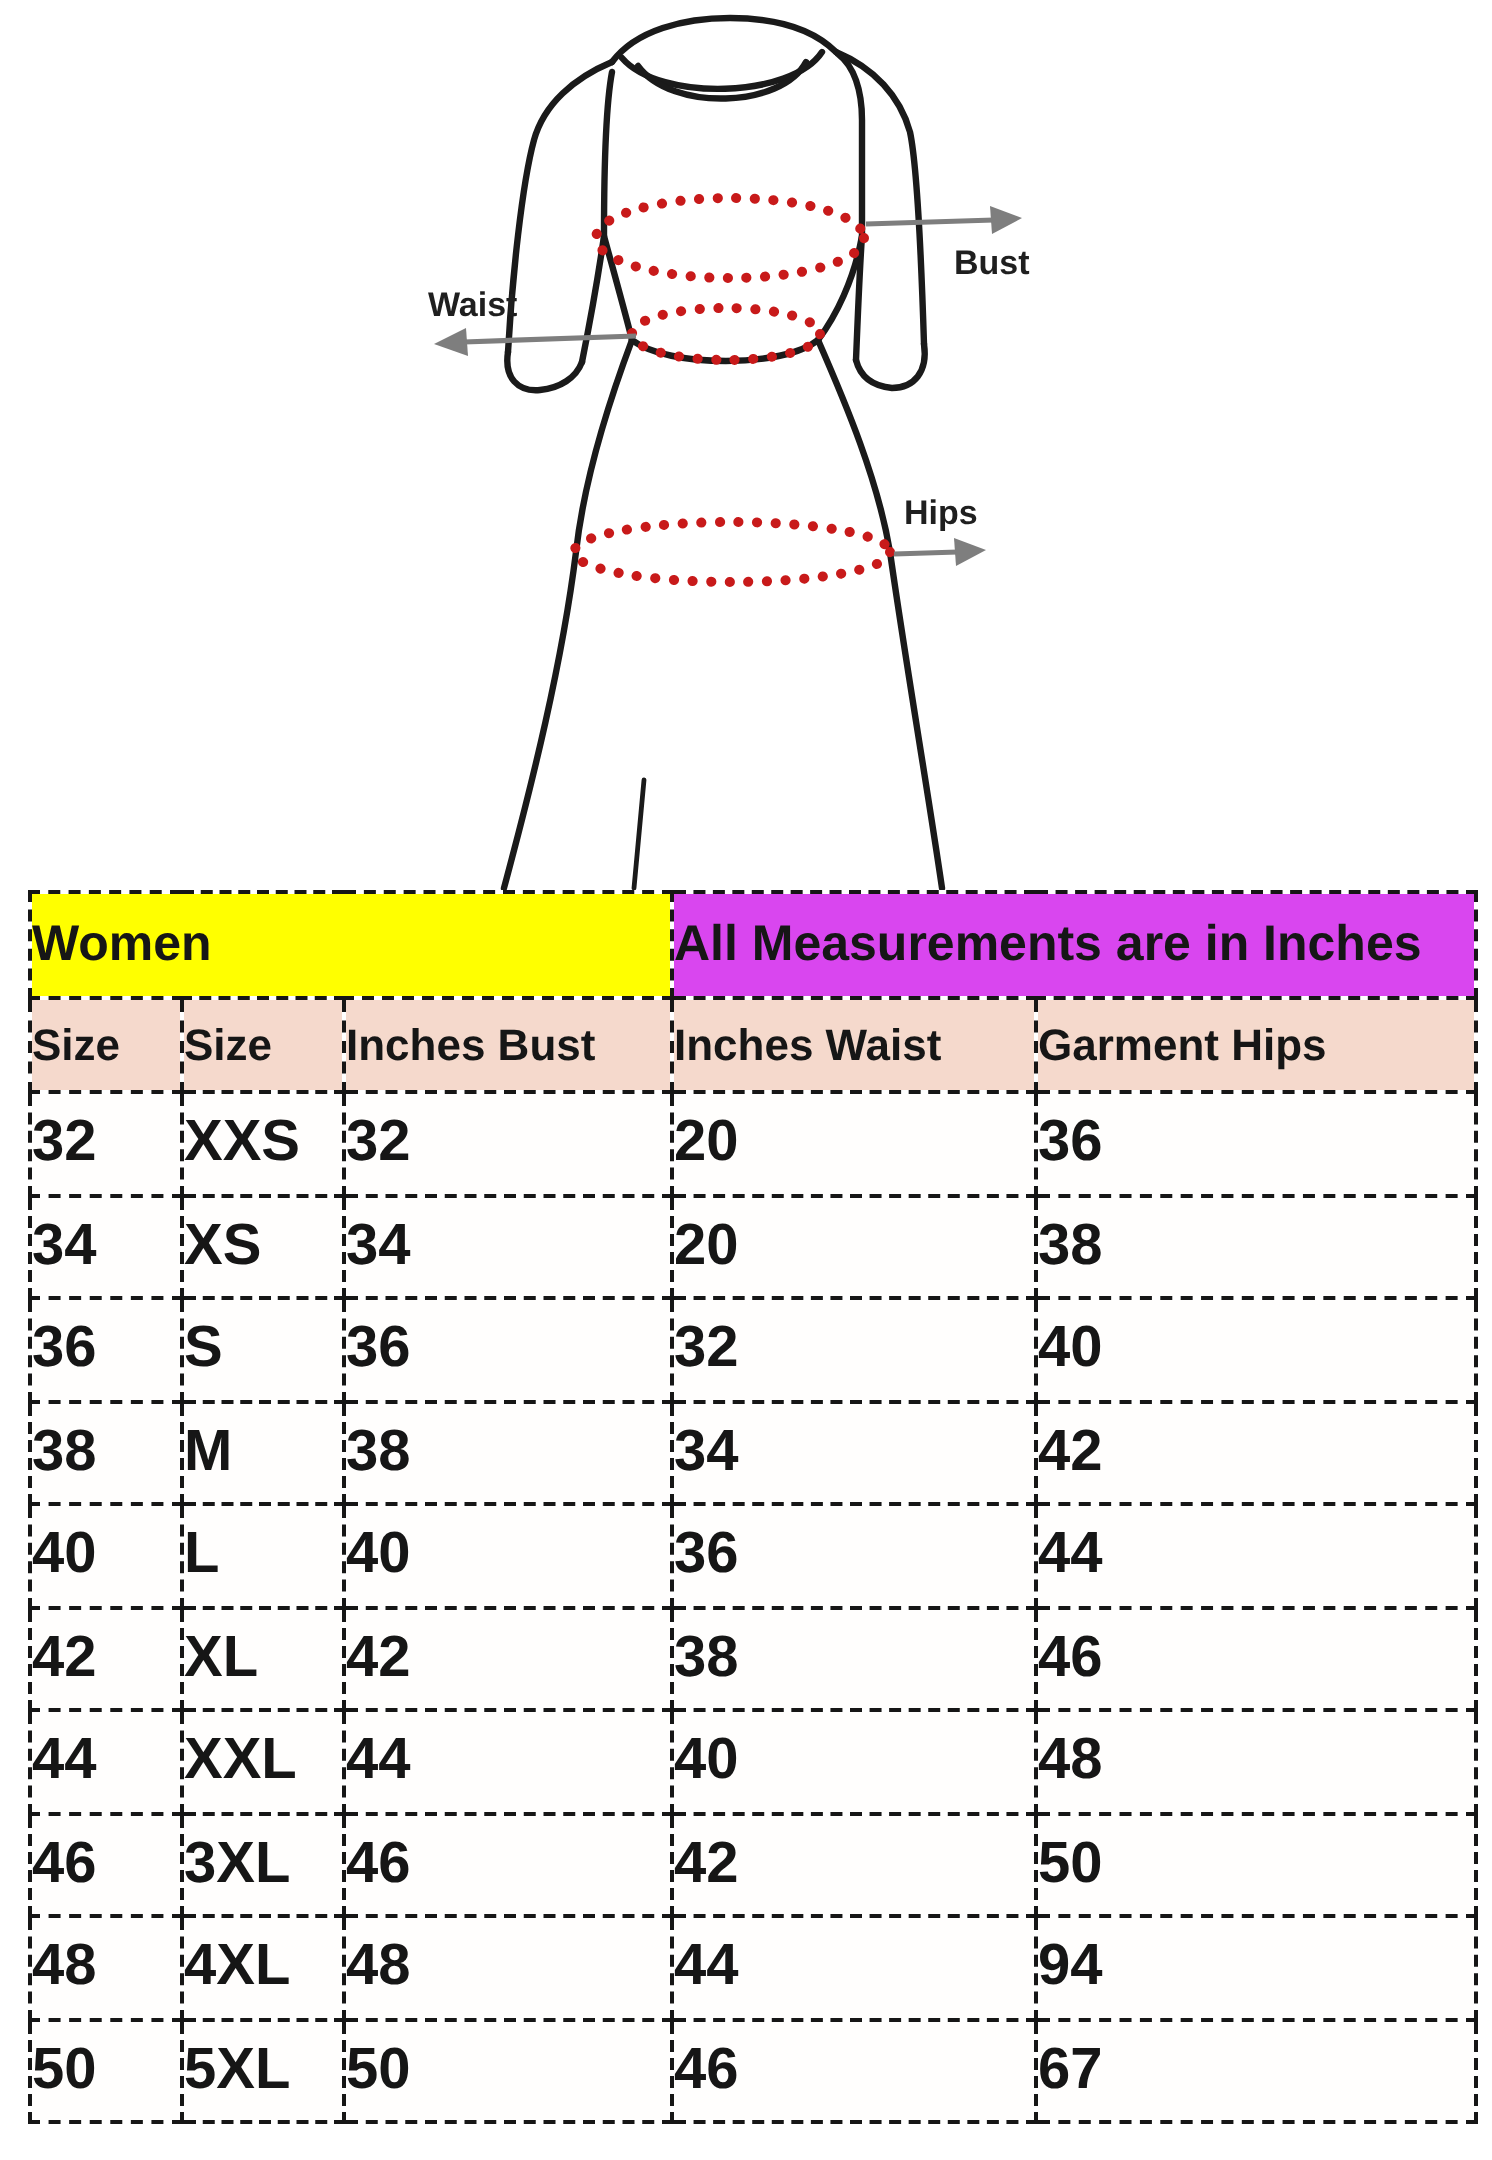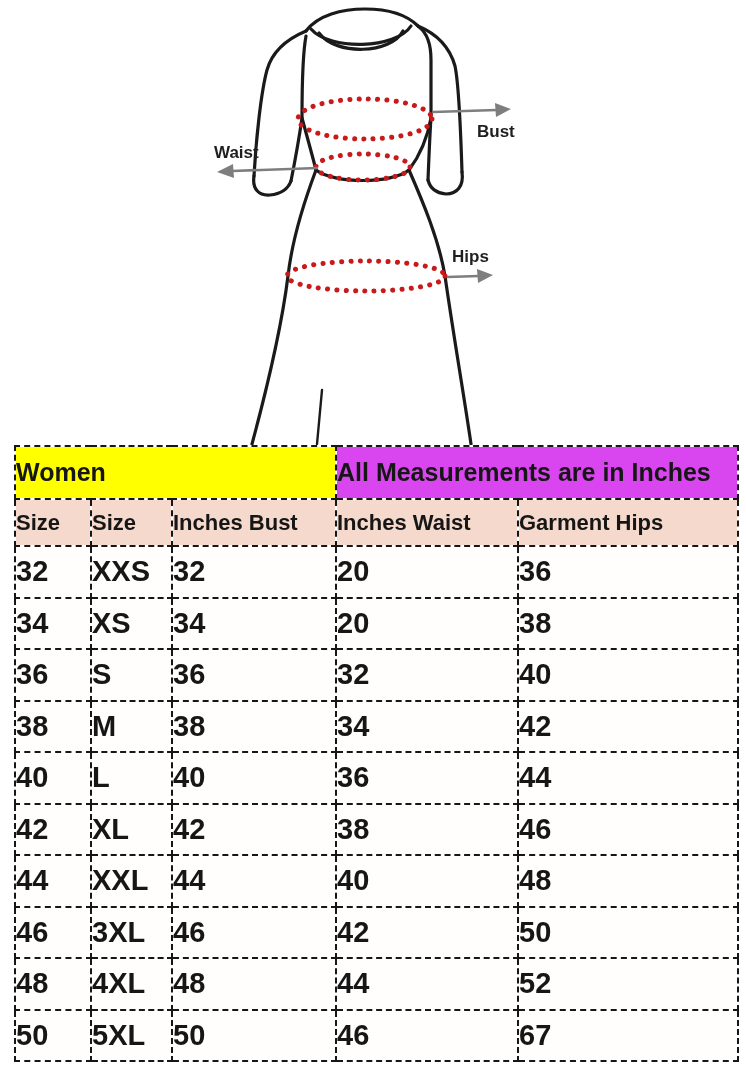--- a/index.html
+++ b/index.html
@@ -165,21 +165,21 @@
       <td>3XL</td>
       <td>46</td>
       <td>42</td>
       <td>50</td>
     </tr>
     <tr class="data-row">
       <td>48</td>
       <td>4XL</td>
       <td>48</td>
       <td>44</td>
-      <td>52</td>
+      <td>94</td>
     </tr>
     <tr class="data-row">
       <td>50</td>
       <td>5XL</td>
       <td>50</td>
       <td>46</td>
       <td>67</td>
     </tr>
   </tbody>
 </table>

